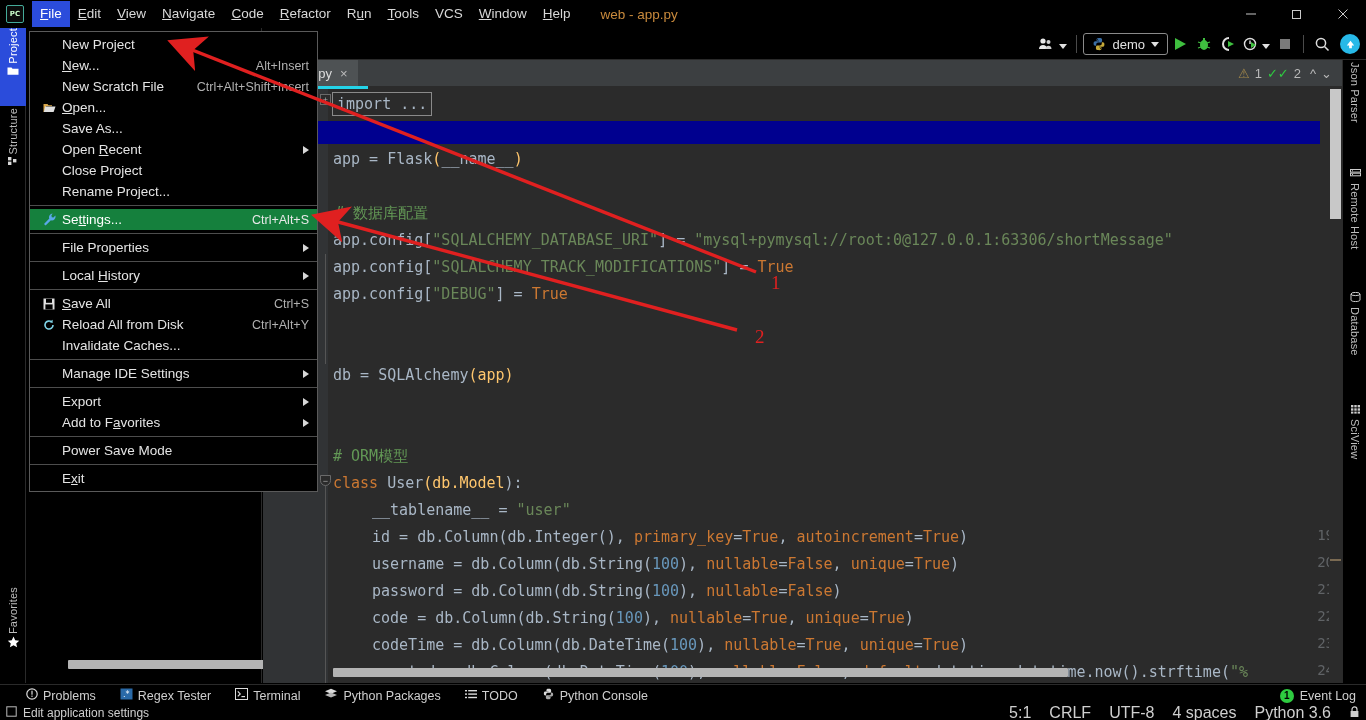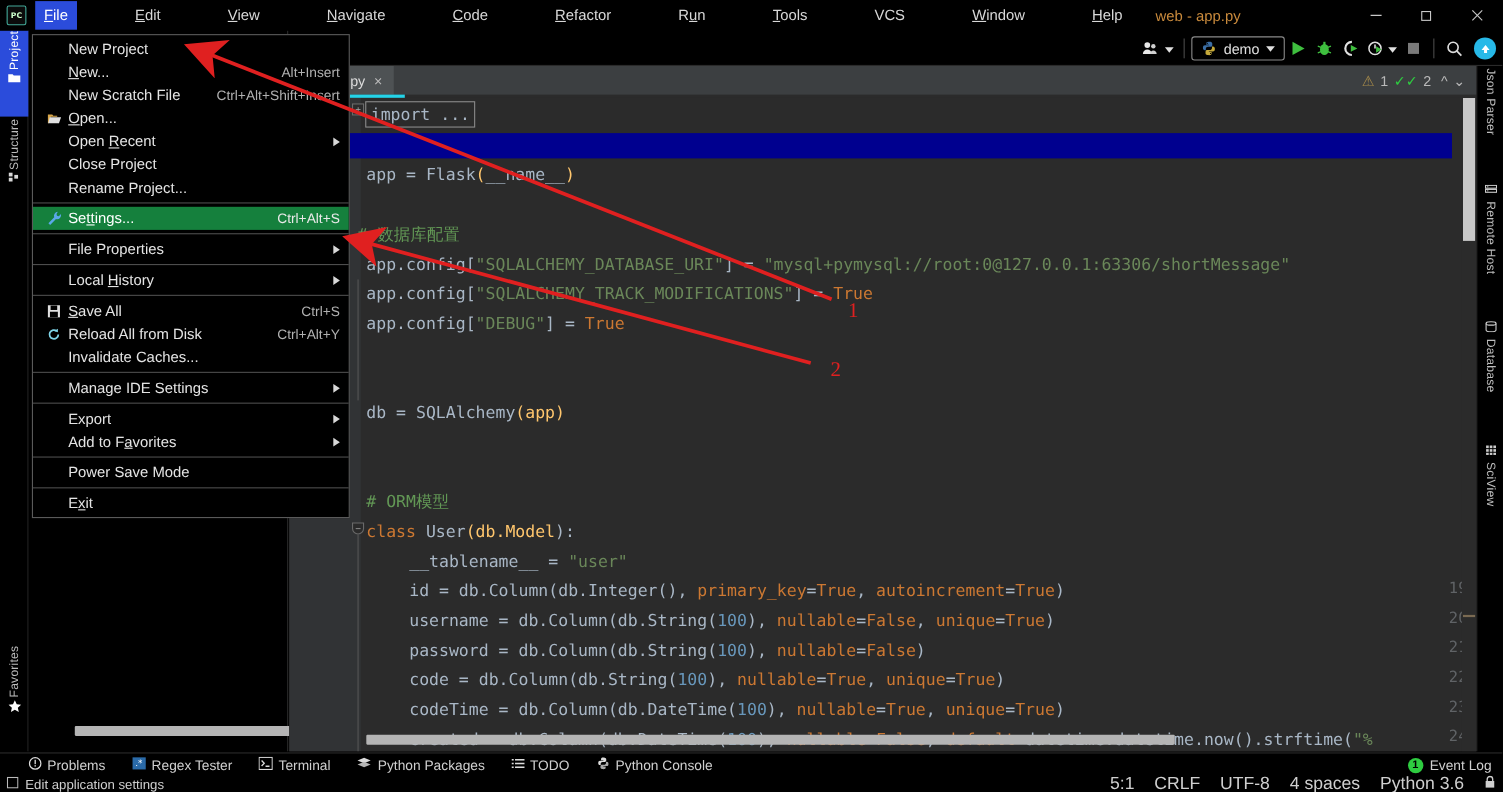--- a/index.html
+++ b/index.html
@@ -16,21 +16,21 @@
     position:absolute; left:0; top:0; width:1366px; height:28px;
     background:#000; display:flex; align-items:center;
   }
   .pc-logo {
     width:18px; height:18px; margin-left:6px; margin-right:8px;
     border:1px solid #4a9; border-radius:2px;
     display:flex; align-items:center; justify-content:center;
     font-size:7px; color:#cfc; background:#0b0b0b; font-weight:bold;
     font-family:"DejaVu Sans", sans-serif;
   }
-  .menubar { display:flex; align-items:center; height:28px;gap:45px; }
+  .menubar { display:flex; align-items:center; height:28px; }
   .menu-item {
     padding:4px 8px; font-size:13.5px; color:#d8d8d8; cursor:default;
     line-height:18px; white-space:nowrap;
   }
   .menu-item.active { background:#2b4cdb; color:#fff; }
   .menu-item u { text-decoration:underline; }
   .win-title {
     margin-left:22px; font-size:13.5px; color:#c98a3c; white-space:nowrap;
   }
   .win-btns {
@@ -478,21 +478,21 @@
       <div class="import-box" style="left:69px; top:3px;">import ...</div>
 
       <div class="sel-band" style="top:32px;"></div>
 
       <div class="fold-line" style="top:165px; height:110px;"></div>
       <div class="fold" style="top:386px; border-radius:0 0 6px 6px;">−</div>
       <div class="fold-line" style="top:397px; height:230px;"></div>
 
       <div id="code-lines">
           <div class="code-line" style="top: 57px; left: 70px;"><span class="s-nm">app = </span><span class="s-nm">Flask</span><span class="s-fn">(</span><span class="s-nm">__name__</span><span class="s-fn">)</span></div>
-          <div class="code-line" style="top: 111px; left: 62px;"><span class="s-cmt"># 数据库配置</span></div>
+          <div class="code-line" style="top: 111px; left: 72px;"><span class="s-cmt"># 数据库配置</span></div>
           <div class="code-line" style="top: 138px; left: 70px;"><span class="s-nm">app.config[</span><span class="s-str">"SQLALCHEMY_DATABASE_URI"</span><span class="s-nm">] = </span><span class="s-str">"mysql+pymysql://root:0@127.0.0.1:63306/shortMessage"</span></div>
           <div class="code-line" style="top: 165px; left: 70px;"><span class="s-nm">app.config[</span><span class="s-str">"SQLALCHEMY_TRACK_MODIFICATIONS"</span><span class="s-nm">] = </span><span class="s-kw">True</span></div>
           <div class="code-line" style="top: 192px; left: 70px;"><span class="s-nm">app.config[</span><span class="s-str">"DEBUG"</span><span class="s-nm">] = </span><span class="s-kw">True</span></div>
           <div class="code-line" style="top: 273px; left: 70px;"><span class="s-nm">db = </span><span class="s-nm">SQLAlchemy</span><span class="s-fn">(</span><span class="s-fn">app</span><span class="s-fn">)</span></div>
           <div class="code-line" style="top: 354px; left: 70px;"><span class="s-cmt"># ORM模型</span></div>
           <div class="code-line" style="top: 381px; left: 70px;"><span class="s-kw">class </span><span class="s-nm">User</span><span class="s-fn">(</span><span class="s-fn">db.Model</span><span class="s-nm">):</span></div>
           <div class="code-line" style="top: 408px; left: 109px;"><span class="s-nm">__tablename__ = </span><span class="s-str">"user"</span></div>
           <div class="code-line" style="top: 435px; left: 109px;"><span class="s-nm">id = db.Column(db.Integer(), </span><span class="s-param">primary_key</span><span class="s-nm">=</span><span class="s-kw">True</span><span class="s-nm">, </span><span class="s-param">autoincrement</span><span class="s-nm">=</span><span class="s-kw">True</span><span class="s-nm">)</span></div>
           <div class="code-line" style="top: 462px; left: 109px;"><span class="s-nm">username = db.Column(db.String(</span><span class="s-num">100</span><span class="s-nm">), </span><span class="s-param">nullable</span><span class="s-nm">=</span><span class="s-kw">False</span><span class="s-nm">, </span><span class="s-param">unique</span><span class="s-nm">=</span><span class="s-kw">True</span><span class="s-nm">)</span></div>
           <div class="code-line" style="top: 489px; left: 109px;"><span class="s-nm">password = db.Column(db.String(</span><span class="s-num">100</span><span class="s-nm">), </span><span class="s-param">nullable</span><span class="s-nm">=</span><span class="s-kw">False</span><span class="s-nm">)</span></div>
@@ -537,20 +537,24 @@
         <span class="mi-icon">
           <svg width="13" height="11" viewBox="0 0 13 11">
             <path d="M0.5 2h4l1 1.2h3.5v1H3.2L1.2 10H0.5z" fill="#d8a64a"></path>
             <path d="M2.2 4.6h10.3L10.6 10H0.8z" fill="#e0e0e0"></path>
           </svg>
         </span>
         <span class="mi-label"><u>O</u>pen...</span>
       </div>
       <div class="mrow">
         <span class="mi-icon"></span>
+        <span class="mi-label">Save As...</span>
+      </div>
+      <div class="mrow">
+        <span class="mi-icon"></span>
         <span class="mi-label">Open <u>R</u>ecent</span>
         <span class="mi-arrow"></span>
       </div>
       <div class="mrow">
         <span class="mi-icon"></span>
         <span class="mi-label">Close Project</span>
       </div>
       <div class="mrow">
         <span class="mi-icon"></span>
         <span class="mi-label">Rename Project...</span>

